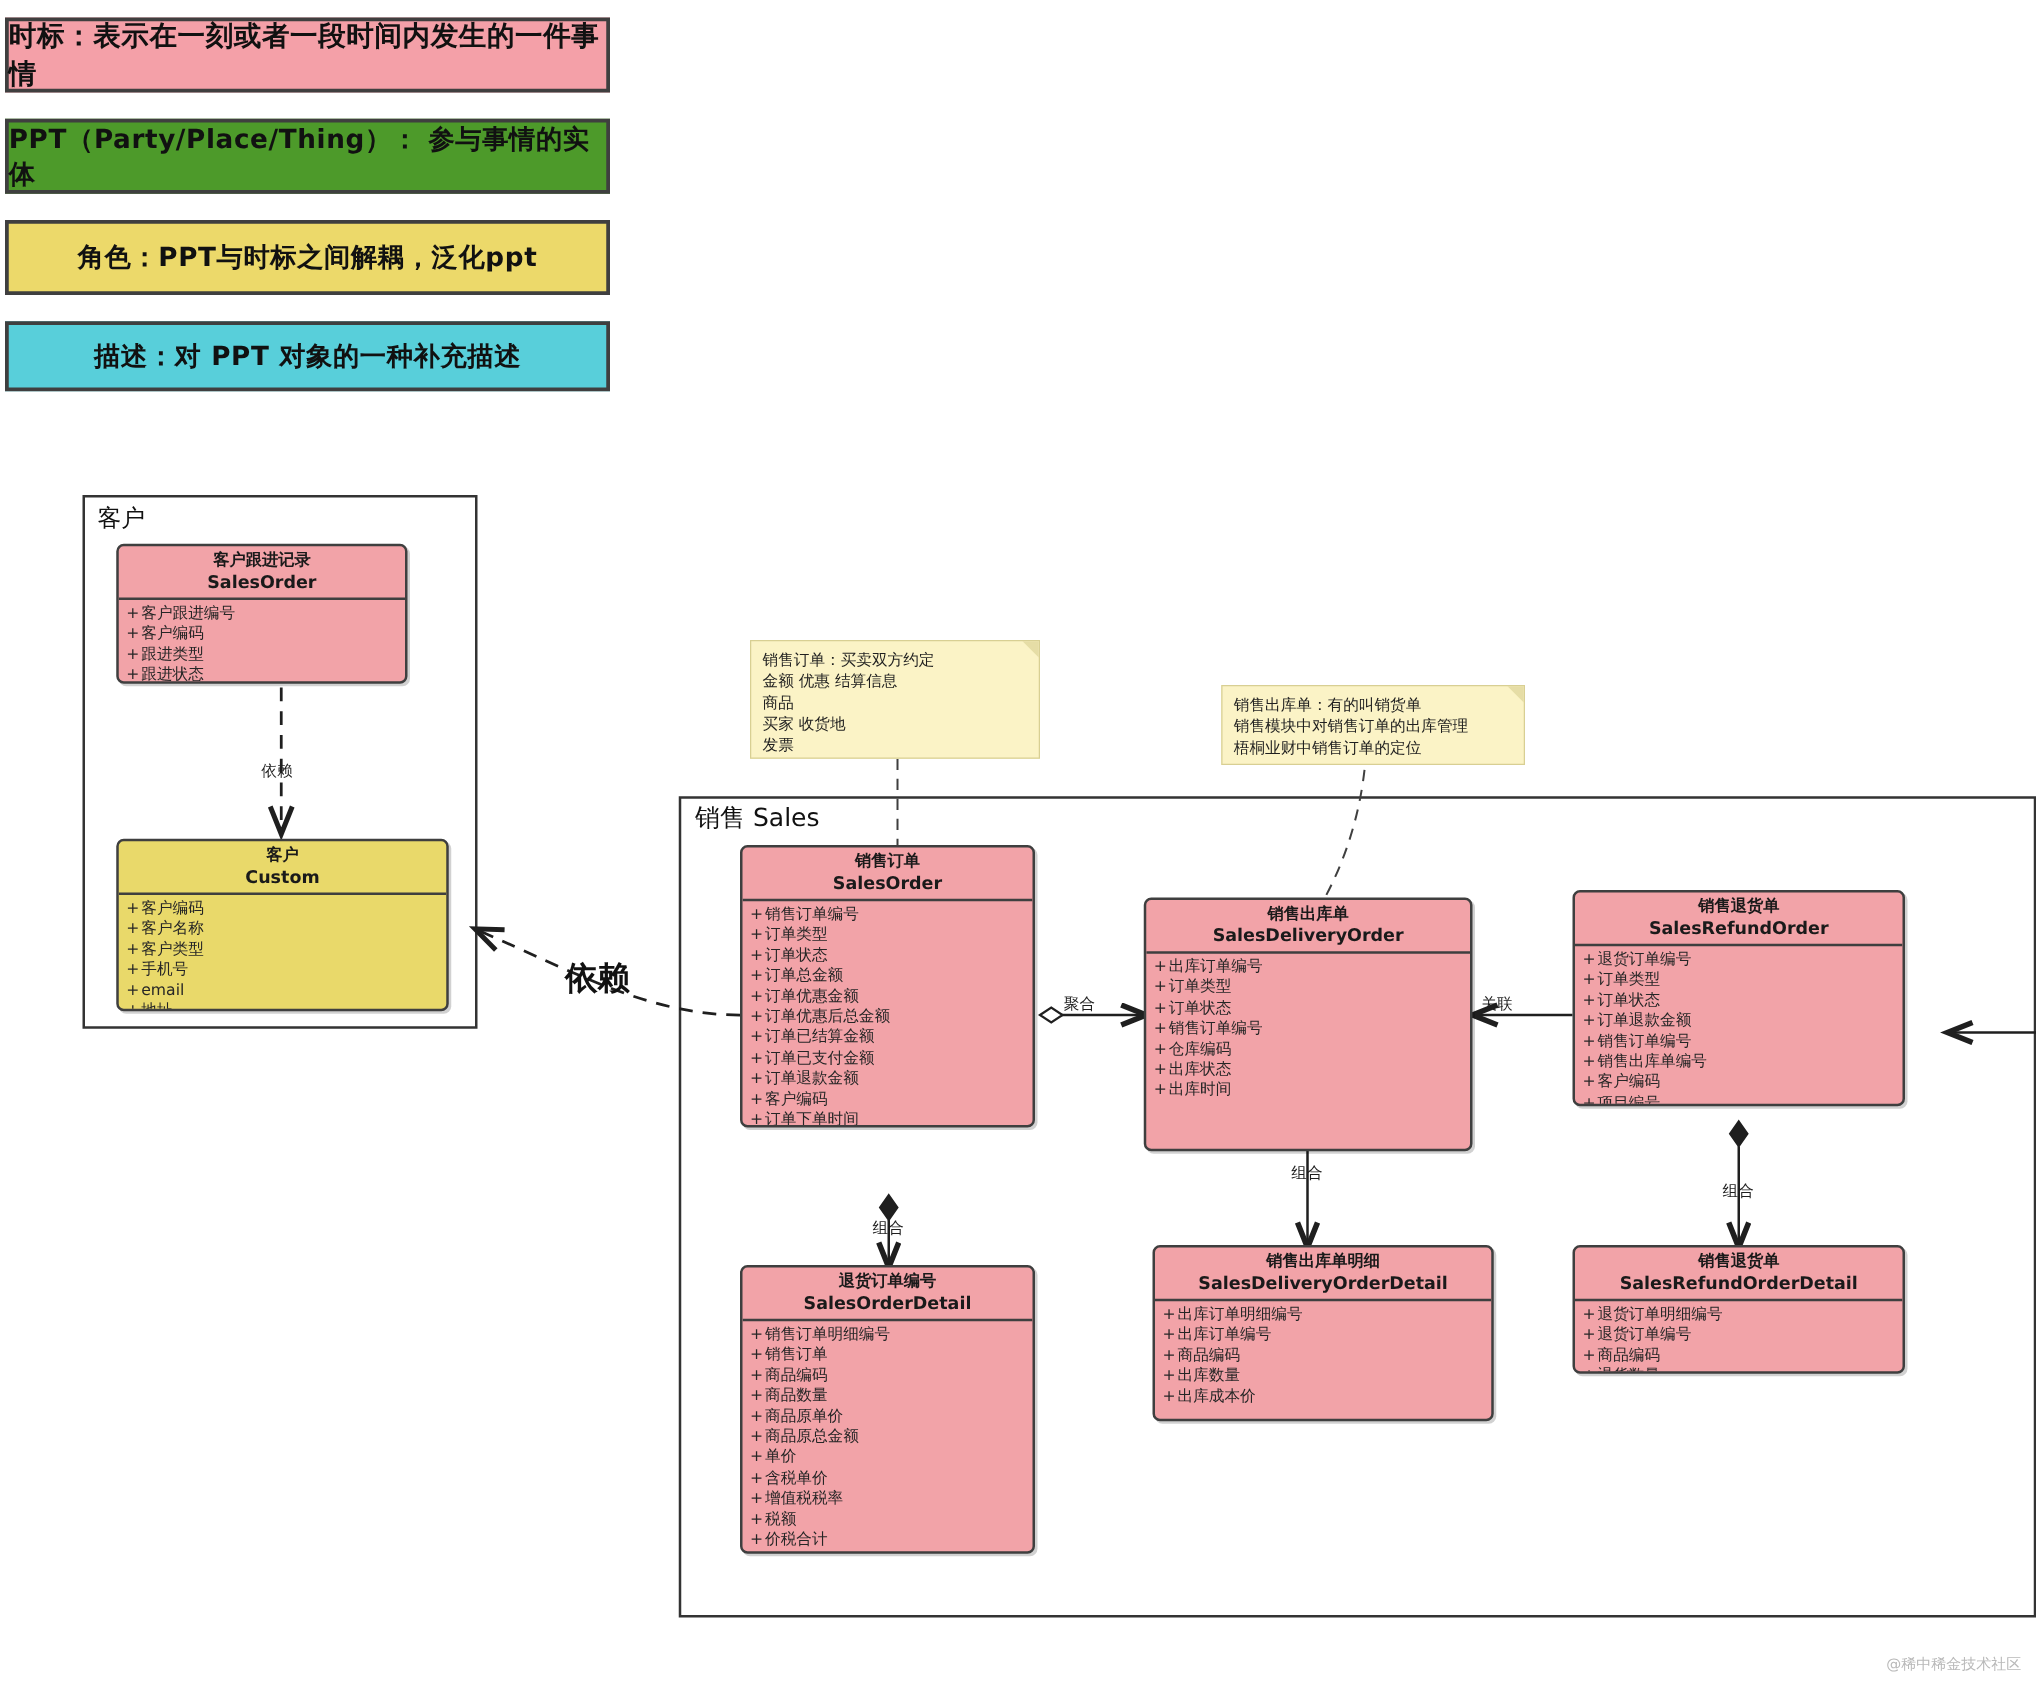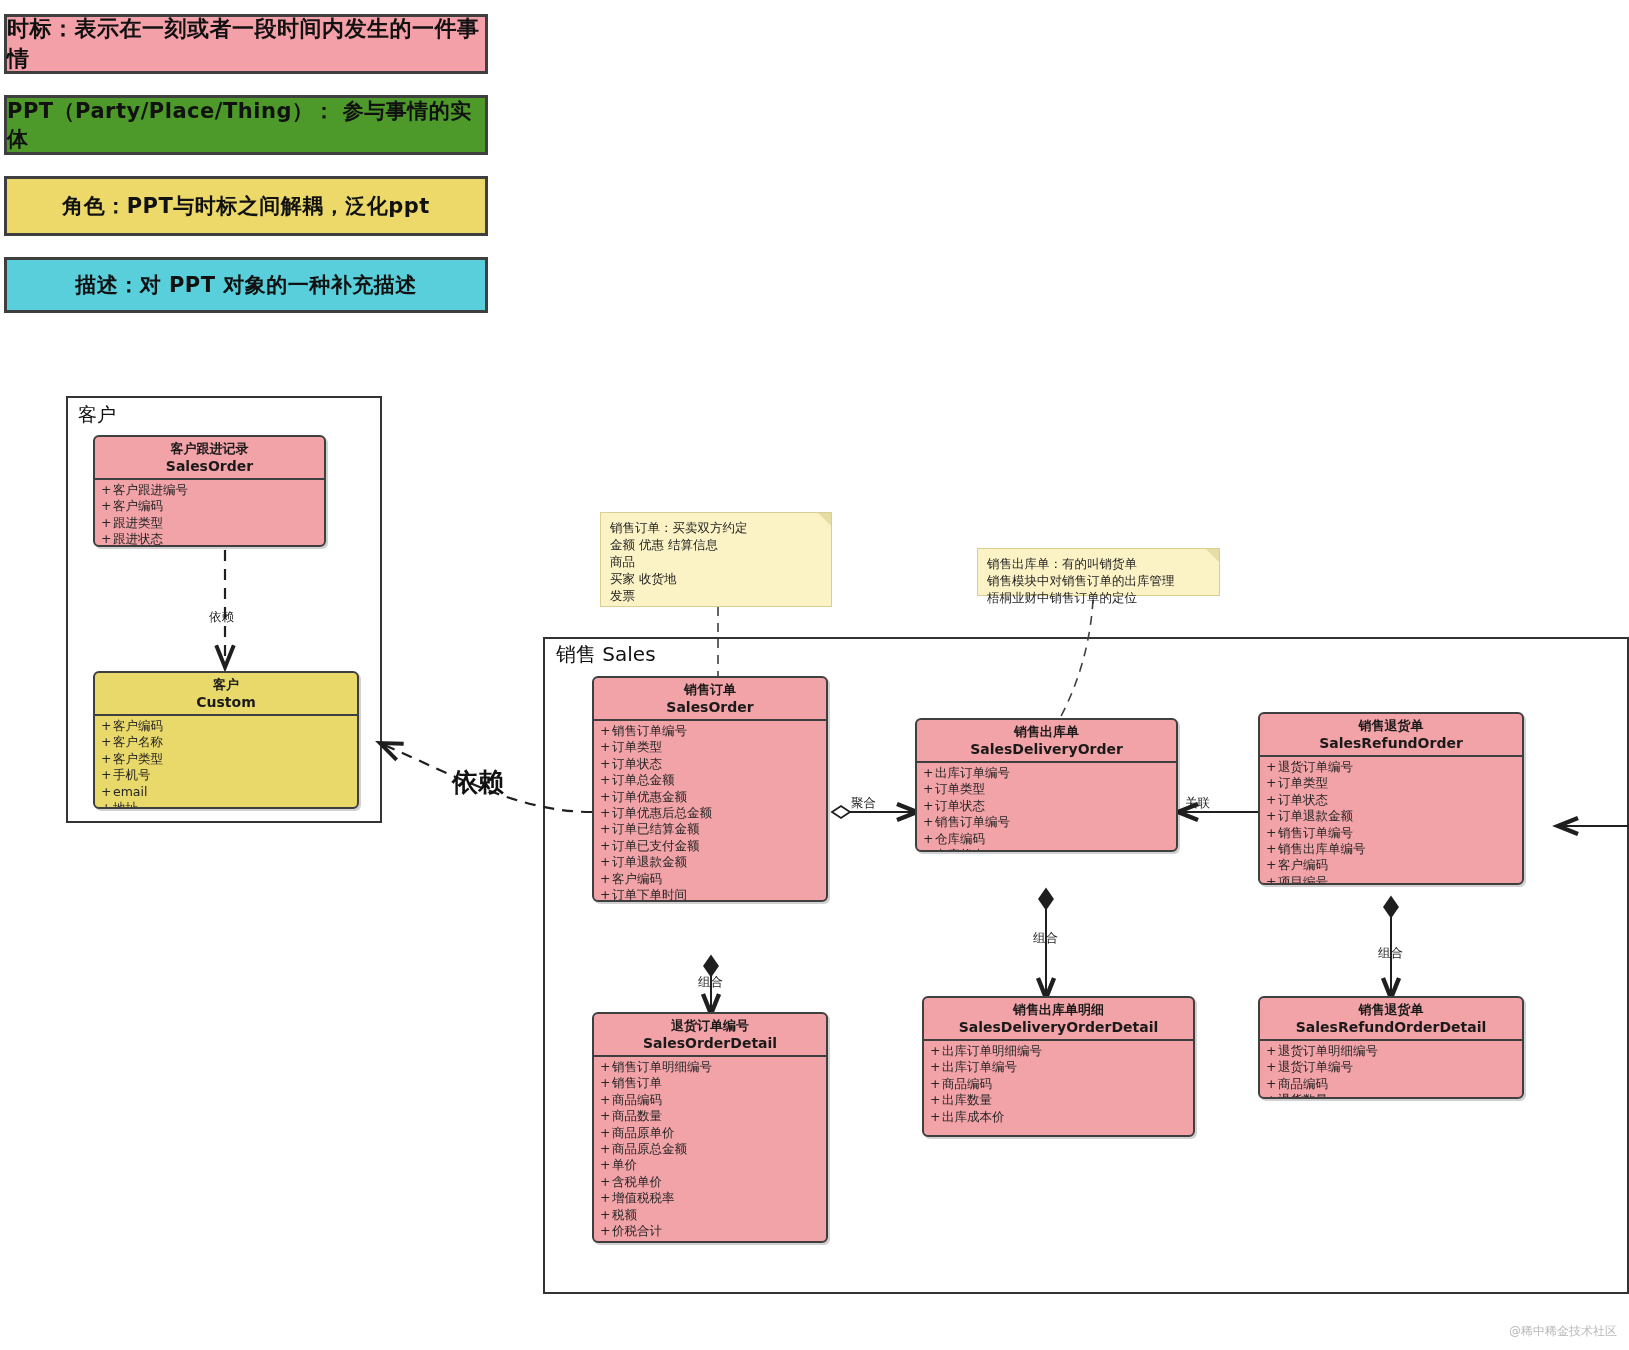--- a/index.html
+++ b/index.html
@@ -200,21 +200,21 @@
 </svg>
 
 <div class="note" id="note-sales-order" style="left:600px; top:512px; width:232px; height:95px;">
   <div class="note-line">销售订单：买卖双方约定</div>
   <div class="note-line">金额 优惠 结算信息</div>
   <div class="note-line">商品</div>
   <div class="note-line">买家 收货地</div>
   <div class="note-line">发票</div>
 </div>
 
-<div class="note" id="note-delivery" style="left:977px; top:548px; width:243px; height:48px;">
+<div class="note" id="note-delivery" style="left:977px; top:548px; width:243px; height:64px;">
   <div class="note-line">销售出库单：有的叫销货单</div>
   <div class="note-line">销售模块中对销售订单的出库管理</div>
   <div class="note-line">梧桐业财中销售订单的定位</div>
 </div>
 
 <div class="uml-class" id="cls-customer-follow" style="left:93px; top:435px; width:233px; height:112px;">
   <div class="uml-head">
     <span class="cn">客户跟进记录</span>
     <span class="en">SalesOrder</span>
   </div>
@@ -279,21 +279,21 @@
     <div class="uml-attr"><span class="plus">+</span><span>商品原单价</span></div>
     <div class="uml-attr"><span class="plus">+</span><span>商品原总金额</span></div>
     <div class="uml-attr"><span class="plus">+</span><span>单价</span></div>
     <div class="uml-attr"><span class="plus">+</span><span>含税单价</span></div>
     <div class="uml-attr"><span class="plus">+</span><span>增值税税率</span></div>
     <div class="uml-attr"><span class="plus">+</span><span>税额</span></div>
     <div class="uml-attr"><span class="plus">+</span><span>价税合计</span></div>
   </div>
 </div>
 
-<div class="uml-class" id="cls-sales-delivery" style="left:915px; top:718px; width:263px; height:134px;">
+<div class="uml-class" id="cls-sales-delivery" style="left:915px; top:718px; width:263px; height:203px;">
   <div class="uml-head">
     <span class="cn">销售出库单</span>
     <span class="en">SalesDeliveryOrder</span>
   </div>
   <div class="uml-attrs">
     <div class="uml-attr"><span class="plus">+</span><span>出库订单编号</span></div>
     <div class="uml-attr"><span class="plus">+</span><span>订单类型</span></div>
     <div class="uml-attr"><span class="plus">+</span><span>订单状态</span></div>
     <div class="uml-attr"><span class="plus">+</span><span>销售订单编号</span></div>
     <div class="uml-attr"><span class="plus">+</span><span>仓库编码</span></div>

